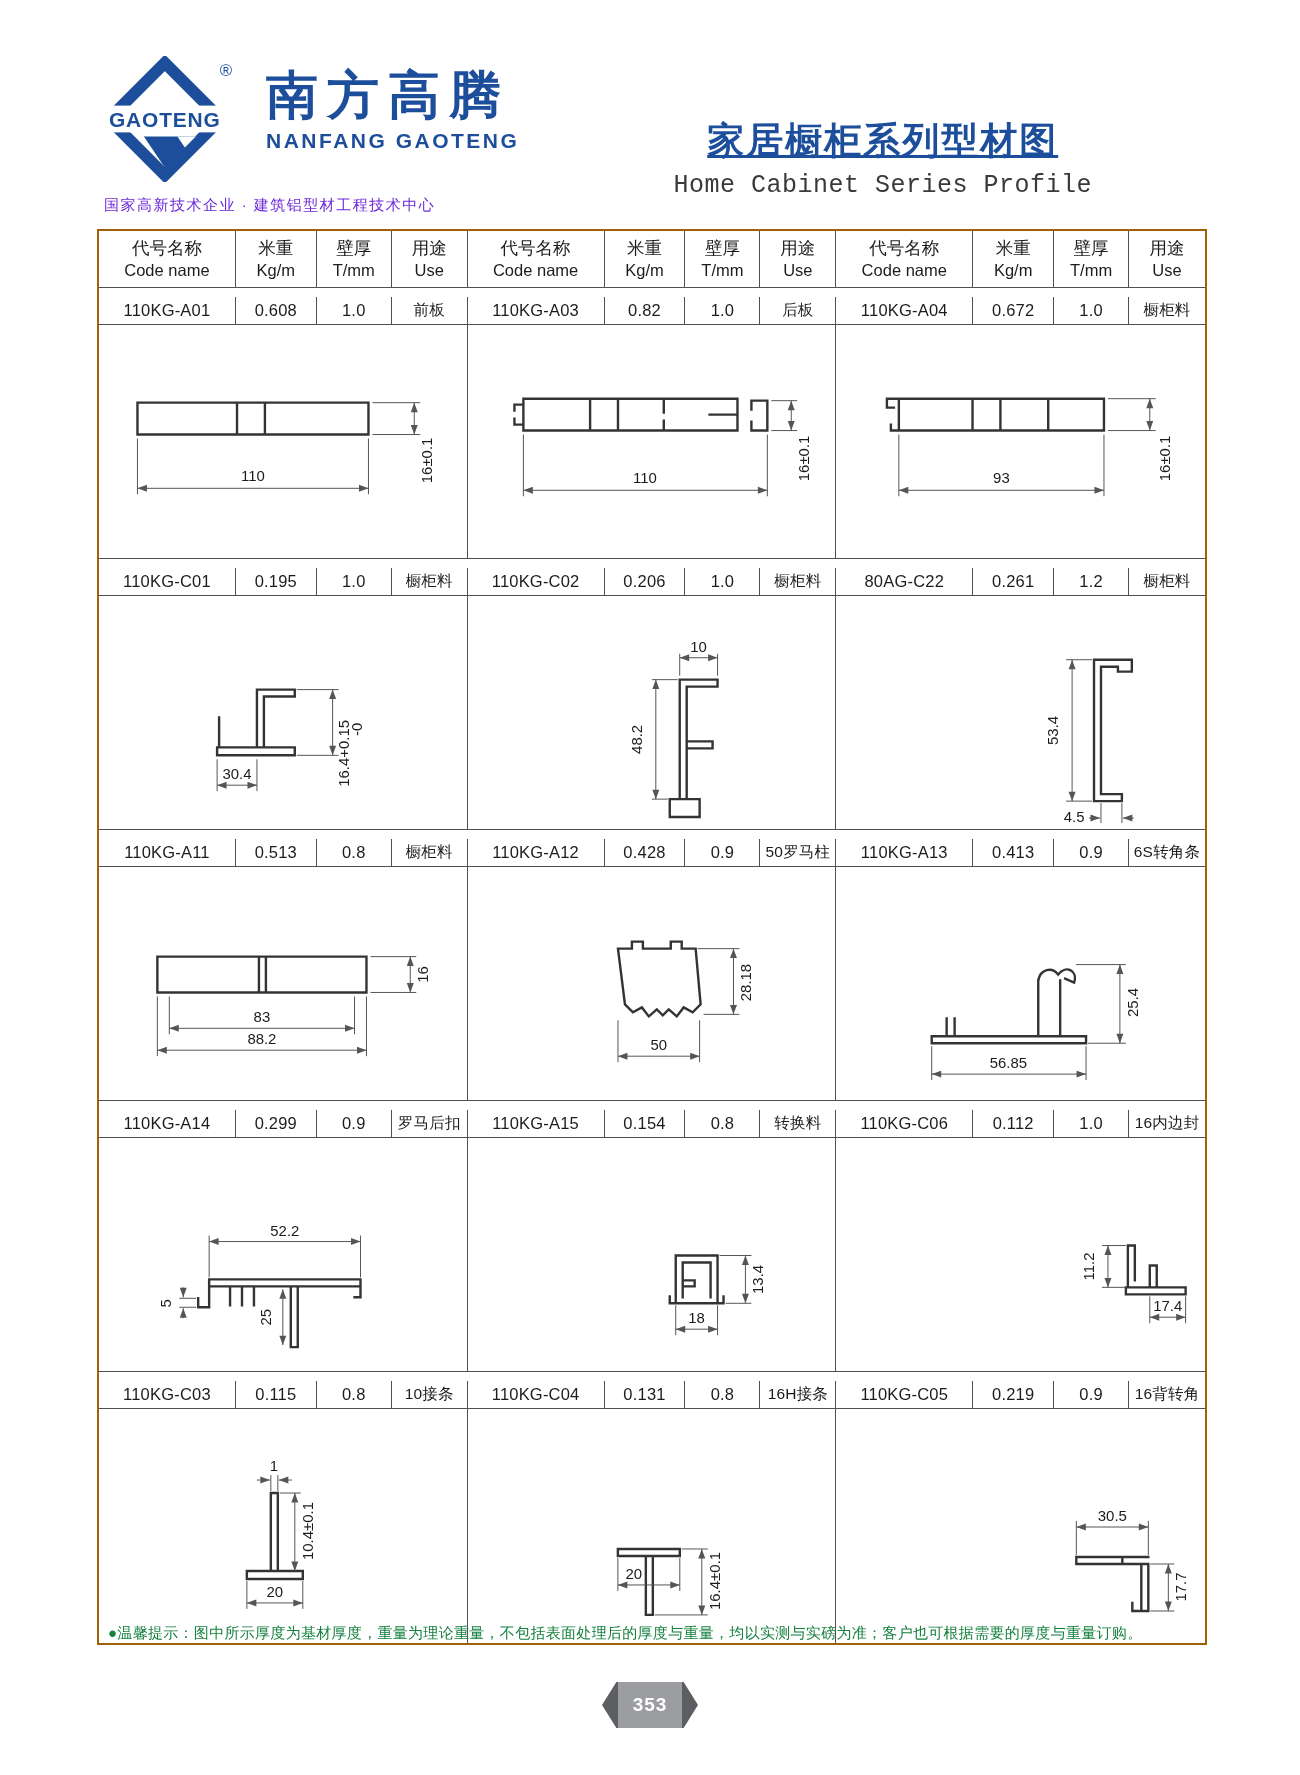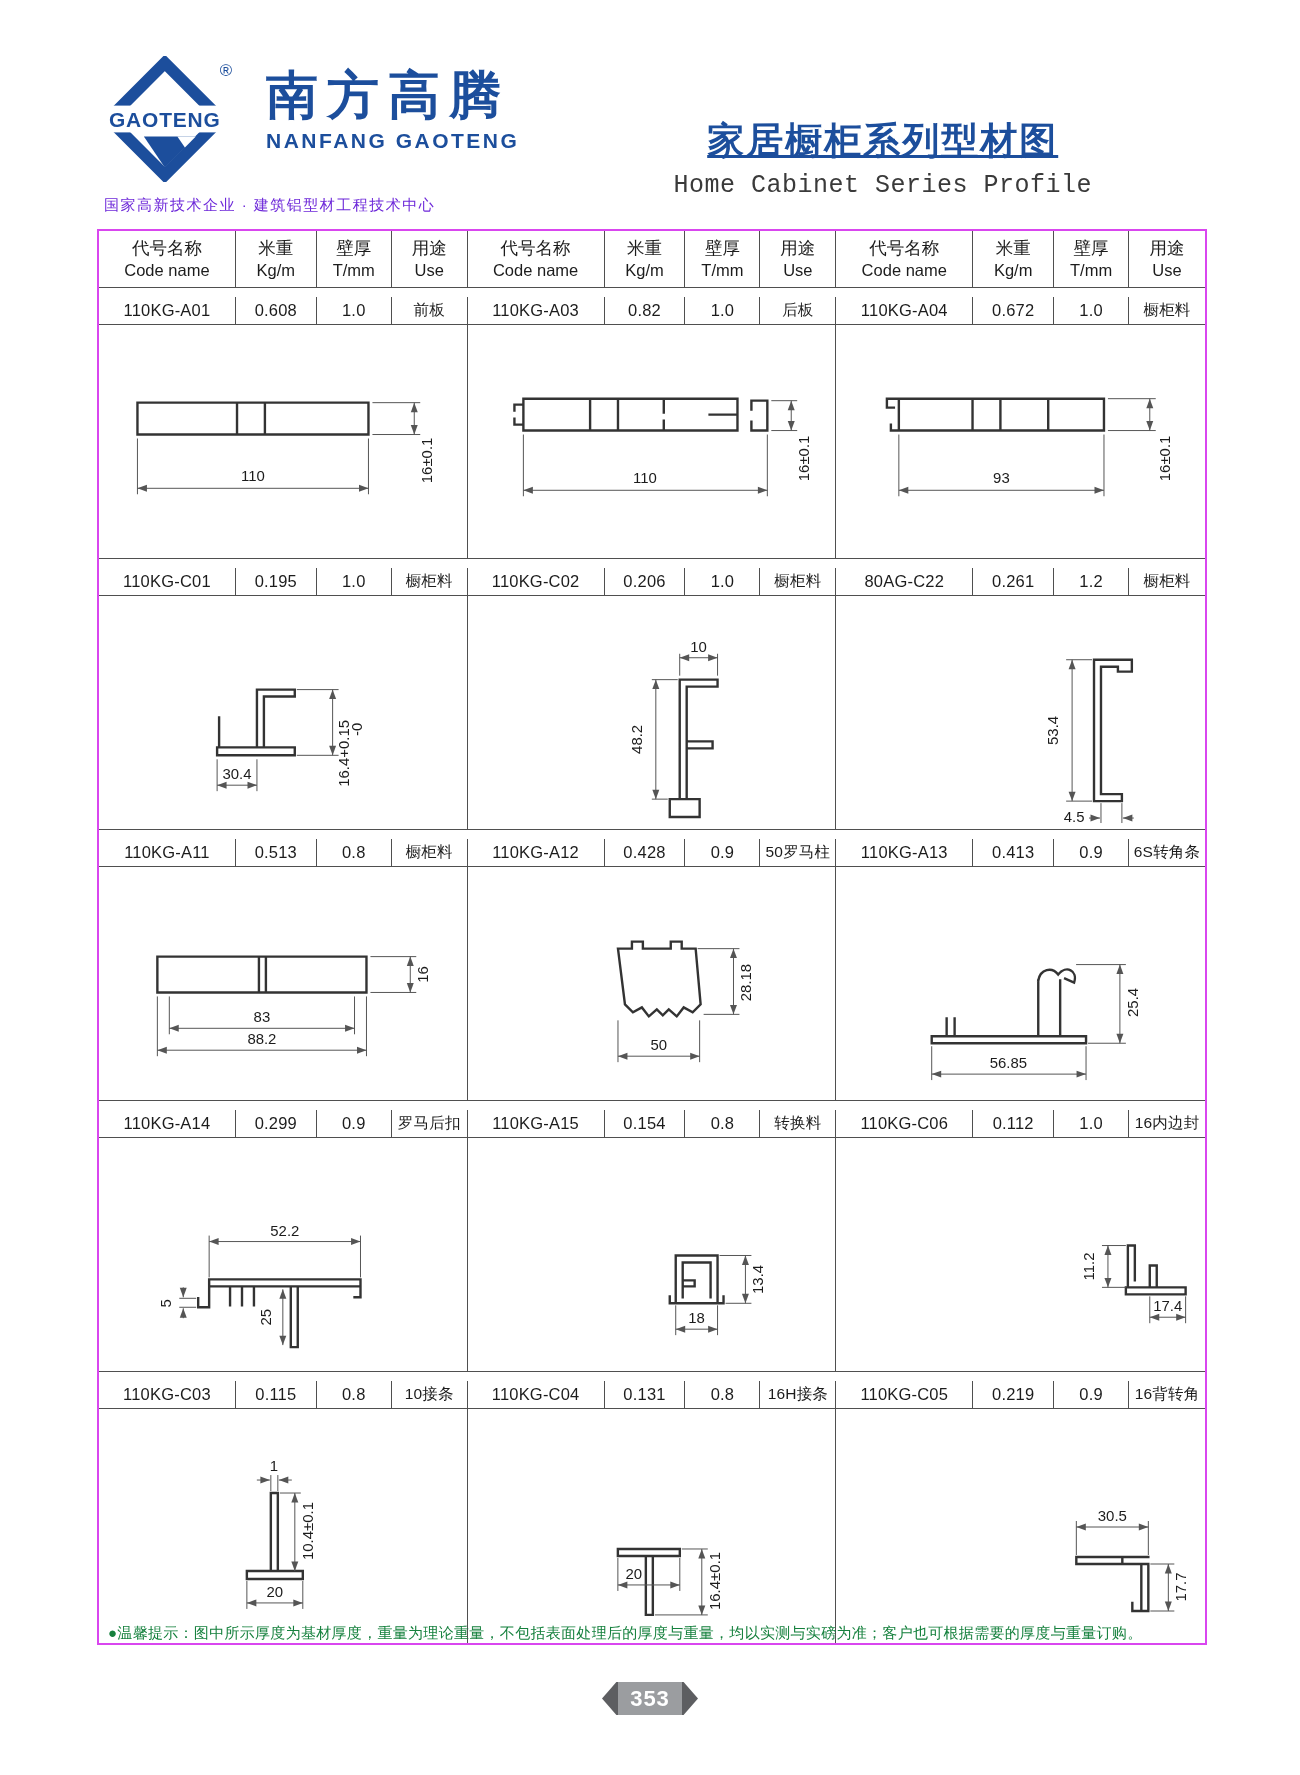--- a/index.html
+++ b/index.html
@@ -8,43 +8,43 @@
   
   .logo{position:absolute;left:102px;top:56px;}
   .brand{position:absolute;left:266px;top:68px;}
   .brand-cn{font-size:52px;font-weight:bold;color:#1c4e9c;letter-spacing:9px;line-height:1.05;}
   .brand-en{font-size:21px;font-weight:bold;color:#1c4e9c;letter-spacing:2.5px;margin-top:6px;}
   .tagline{position:absolute;left:104px;top:196px;font-size:15px;color:#6d28d9;letter-spacing:1.5px;}
   .titleblock{position:absolute;right:208px;top:116px;text-align:center;}
   .title-cn{font-size:37px;font-weight:bold;color:#1c4e9c;letter-spacing:2px;text-decoration:underline;}
   .title-en{font-size:25px;color:#3a3a3a;margin-top:5px;letter-spacing:0.5px;font-family:Liberation Mono, monospace;}
   
-  .tbl{position:absolute;left:97px;top:229px;width:1106px;border:2px solid #d946ef;
+  .tbl{position:absolute;left:97px;top:229px;width:1106px;border:2px solid #a16207;
        display:grid;grid-template-columns:repeat(3,137fr 81fr 75fr 76fr);}
   .tbl>div{border-right:1px solid #4f4f4f;border-bottom:1px solid #4f4f4f;box-sizing:border-box;
            display:flex;align-items:center;justify-content:center;}
   .tbl>div.lastcol{border-right:none;}
   .tbl>div.lastrow{border-bottom:none;}
   .hc{height:57px;flex-direction:column;line-height:1.25;}
   .hc .cn{font-size:17.5px;}
   .hc .en{font-size:16.5px;}
   .cc{height:28px;font-size:16.5px;letter-spacing:0.2px;margin-top:9px;}
   .cc.use{font-size:15.5px;}
   .dc{height:234px;grid-column:span 4;}
   .dw{width:100%;height:100%;display:block;}
   .dw .p{fill:none;stroke:#333;stroke-width:2.4;stroke-linejoin:miter;stroke-linecap:square;}
   .dw .d{fill:none;stroke:#555;stroke-width:1;}
   .dw text{font-family:"Liberation Sans","DejaVu Sans",sans-serif;font-size:15px;fill:#1c1c1c;}
   
   .note{position:absolute;left:108px;top:1624px;font-size:15px;color:#15803d;letter-spacing:0.3px;}
-  .badge{position:absolute;left:50%;top:1682px;transform:translateX(-50%);width:96px;height:33px;
+  .badge{position:absolute;left:50%;top:1682px;transform:translateX(-50%);width:96px;height:46px;
          clip-path:polygon(0 50%,15% 0,85% 0,100% 50%,85% 100%,15% 100%);
          background:linear-gradient(90deg,#5d5e61 0 17%,#9b9da0 17% 83%,#5d5e61 83%);
          display:flex;align-items:center;justify-content:center;color:#fff;
-         font-size:22px;font-weight:bold;letter-spacing:1px;}
+         font-size:19px;font-weight:bold;letter-spacing:1px;}
 </style>
 </head>
 <body>
 
 <svg width="0" height="0" style="position:absolute">
   <defs>
     <marker id="arw" markerWidth="11" markerHeight="8" refX="10" refY="4" orient="auto-start-reverse" markerUnits="userSpaceOnUse">
       <path d="M0.5,0.5 L10,4 L0.5,7.5 Z" fill="#555"></path>
     </marker>
   </defs>

